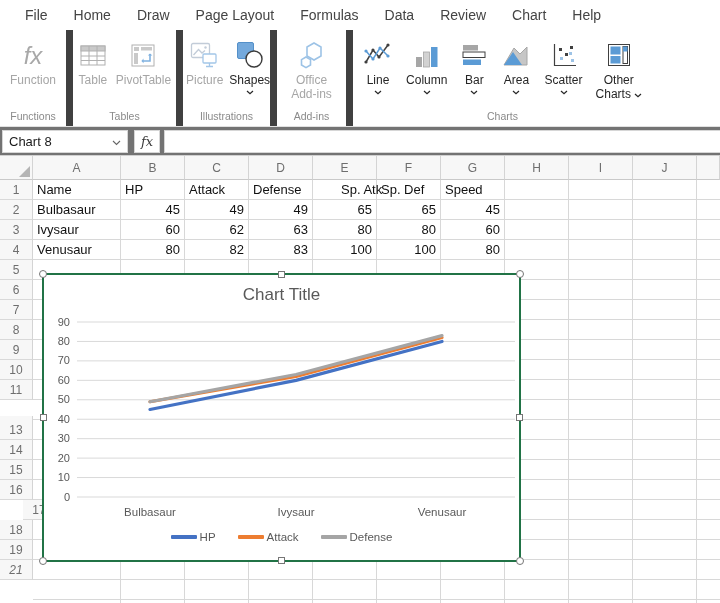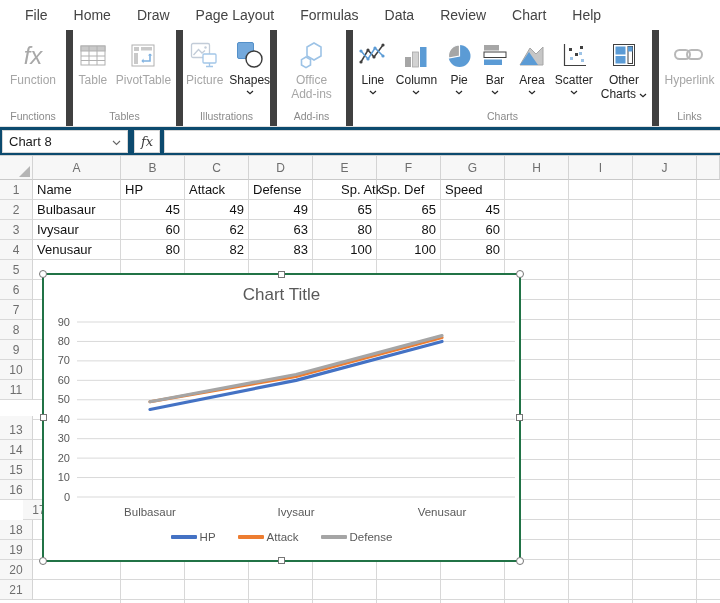--- a/index.html
+++ b/index.html
@@ -21,21 +21,21 @@
   .rgroup .glabel { height:17px; text-align:center; font-size:10.5px; color:#8a8a8a; line-height:14px; }
   .rgroup + .rgroup { border-left:7px solid #404040; }
   .rbtn { display:flex; flex-direction:column; align-items:center; padding:2px 3px; cursor:pointer; }
   .rbtn .icon { height:36px; display:flex; align-items:center; justify-content:center; }
   .rbtn .blabel { font-size:12px; color:#262626; line-height:14px; white-space:nowrap; text-align:center; }
   .rbtn.disabled .blabel { color:#a6a6a6; }
   .rbtn .chev { height:9px; display:flex; align-items:center; justify-content:center; margin-top:1px; }
   .rbtn .blabel .inchev { margin-left:3px; }
 
   
-  .fbar { display:flex; align-items:center; height:29px; background:#0c4a6e;
+  .fbar { display:flex; align-items:center; height:29px; background:#737373;
           border-bottom:1px solid #d0d0d0; padding:0 0 0 2px; }
   .namebox { width:126px; height:23px; background:#fff; border:1px solid #d6d6d6;
              display:flex; align-items:center; font-size:13px; color:#1a1a1a; padding:0 6px; cursor:pointer; }
   .namebox .nbtext { flex:1; }
   .fxbtn { width:26px; height:23px; margin-left:6px; background:#fff; border:1px solid #d6d6d6;
            display:flex; align-items:center; justify-content:center; cursor:pointer;
            font-family:"DejaVu Serif","Liberation Serif",serif; font-style:italic; font-size:13px; color:#3a3a3a; }
   .finput { flex:1; height:23px; margin-left:4px; background:#fff; border:1px solid #d6d6d6;
             border-right:none; font-size:13px; padding:0 6px; line-height:21px; }
 
@@ -210,34 +210,20 @@
             <div class="blabel">Column</div>
             <div class="chev">
               <svg width="8" height="5">
                 <path d="M1 1 L4 3.8 L7 1" stroke="#262626" fill="none" stroke-width="1.2"></path>
               </svg>
             </div>
           </div>
           <div class="rbtn">
             <span class="icon">
               <svg width="28" height="28">
-                <circle cx="14.5" cy="15" r="11" fill="#5b9bd5"></circle>
-                <path d="M14.5 15 L14.5 4 A11 11 0 0 0 3.6 17 Z" fill="#a6a6a6" stroke="#fff" stroke-width="1.2"></path>
-              </svg>
-            </span>
-            <div class="blabel">Pie</div>
-            <div class="chev">
-              <svg width="8" height="5">
-                <path d="M1 1 L4 3.8 L7 1" stroke="#262626" fill="none" stroke-width="1.2"></path>
-              </svg>
-            </div>
-          </div>
-          <div class="rbtn">
-            <span class="icon">
-              <svg width="28" height="28">
                 <rect x="3" y="4" width="15" height="5.5" fill="#a6a6a6"></rect>
                 <rect x="3" y="11" width="22" height="5.5" fill="#fff" stroke="#404040"></rect>
                 <rect x="3" y="18.5" width="18" height="5.5" fill="#5b9bd5"></rect>
               </svg>
             </span>
             <div class="blabel">Bar</div>
             <div class="chev">
               <svg width="8" height="5">
                 <path d="M1 1 L4 3.8 L7 1" stroke="#262626" fill="none" stroke-width="1.2"></path>
               </svg>
@@ -286,34 +272,20 @@
                 <rect x="18" y="5.5" width="4.5" height="5" fill="#5b9bd5"></rect>
               </svg>
             </span>
             <div class="blabel">Other</div>
             <div class="blabel">Charts<span class="inchev"><svg width="8" height="5">
                   <path d="M1 1 L4 3.8 L7 1" stroke="#262626" fill="none" stroke-width="1.2"></path>
                 </svg></span></div>
           </div>
         </div>
         <div class="glabel">Charts</div>
-      </div>
-      <div class="rgroup" style="width: 68px;">
-        <div class="btnrow">
-          <div class="rbtn disabled">
-            <span class="icon">
-              <svg width="34" height="24">
-                <rect x="3" y="7" width="15" height="9" rx="4.5" fill="none" stroke="#b8b8b8" stroke-width="2"></rect>
-                <rect x="15" y="7" width="15" height="9" rx="4.5" fill="none" stroke="#b8b8b8" stroke-width="2"></rect>
-              </svg>
-            </span>
-            <div class="blabel">Hyperlink</div>
-          </div>
-        </div>
-        <div class="glabel">Links</div>
       </div>
     </div>
 
   <div class="fbar">
     <div class="namebox">
       <span class="nbtext">Chart 8</span>
       <span>
         <svg width="9" height="6">
             <path d="M1 1 L4.5 4.5 L8 1" stroke="#666" fill="none" stroke-width="1.1"></path>
           </svg>
@@ -407,21 +379,21 @@
       <div class="rowhead" style="top: 224px;">11</div>
       <div class="rowhead" style="top: 260px;">12</div>
       <div class="rowhead" style="top: 264px;">13</div>
       <div class="rowhead" style="top: 284px;">14</div>
       <div class="rowhead" style="top: 304px;">15</div>
       <div class="rowhead" style="top: 324px;">16</div>
       <div class="rowhead" style="top: 344px; margin-left: 23px;">17</div>
       <div class="rowhead" style="top: 364px;">18</div>
       <div class="rowhead" style="top: 384px;">19</div>
       <div class="rowhead" style="top: 404px;">20</div>
-      <div class="rowhead" style="top: 424px;">21</div>
+      <div class="rowhead" style="top: 404px; font-style: italic;">21</div>
       <div class="vline" style="left: 120px;"></div>
       <div class="vline" style="left: 184px;"></div>
       <div class="vline" style="left: 248px;"></div>
       <div class="vline" style="left: 312px;"></div>
       <div class="vline" style="left: 376px;"></div>
       <div class="vline" style="left: 440px;"></div>
       <div class="vline" style="left: 504px;"></div>
       <div class="vline" style="left: 568px;"></div>
       <div class="vline" style="left: 632px;"></div>
       <div class="vline" style="left: 696px;"></div>

